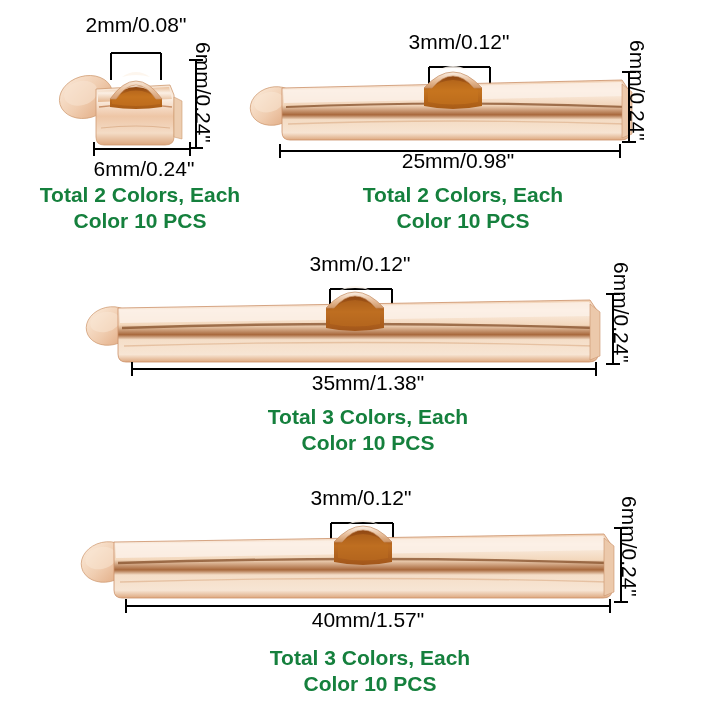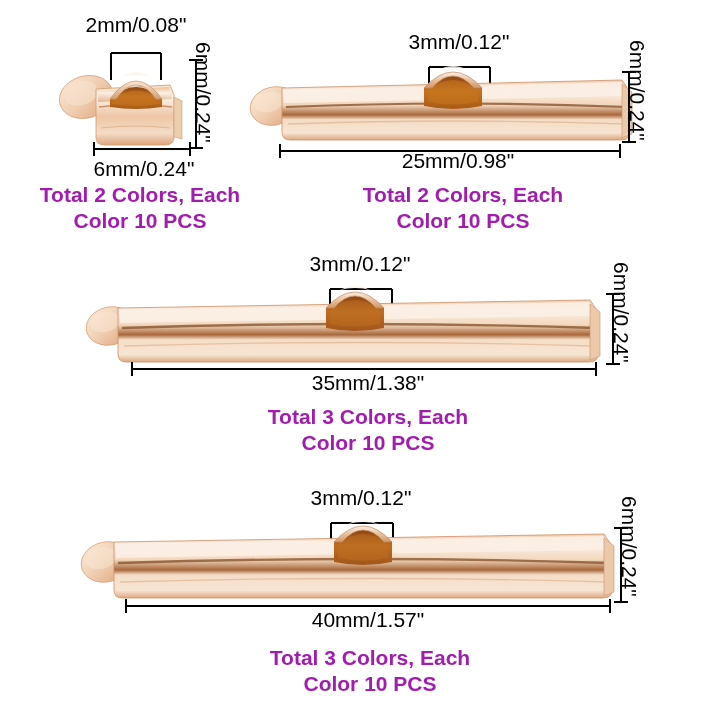--- a/index.html
+++ b/index.html
@@ -32,21 +32,21 @@
   .dim-v {
     transform-origin: left top;
     transform: rotate(90deg);
   }
 
   
   .caption {
     position: absolute;
     font-family: "Liberation Sans", sans-serif;
     font-weight: bold;
-    color: #a21caf;
+    color: #15803d;
     text-align: center;
     line-height: 1.22;
     white-space: nowrap;
   }
 
   svg { display: block; overflow: visible; }
   .rule { stroke: #000000; stroke-width: 1.7; shape-rendering: crispEdges; }
 </style>
 </head>
 <body>

